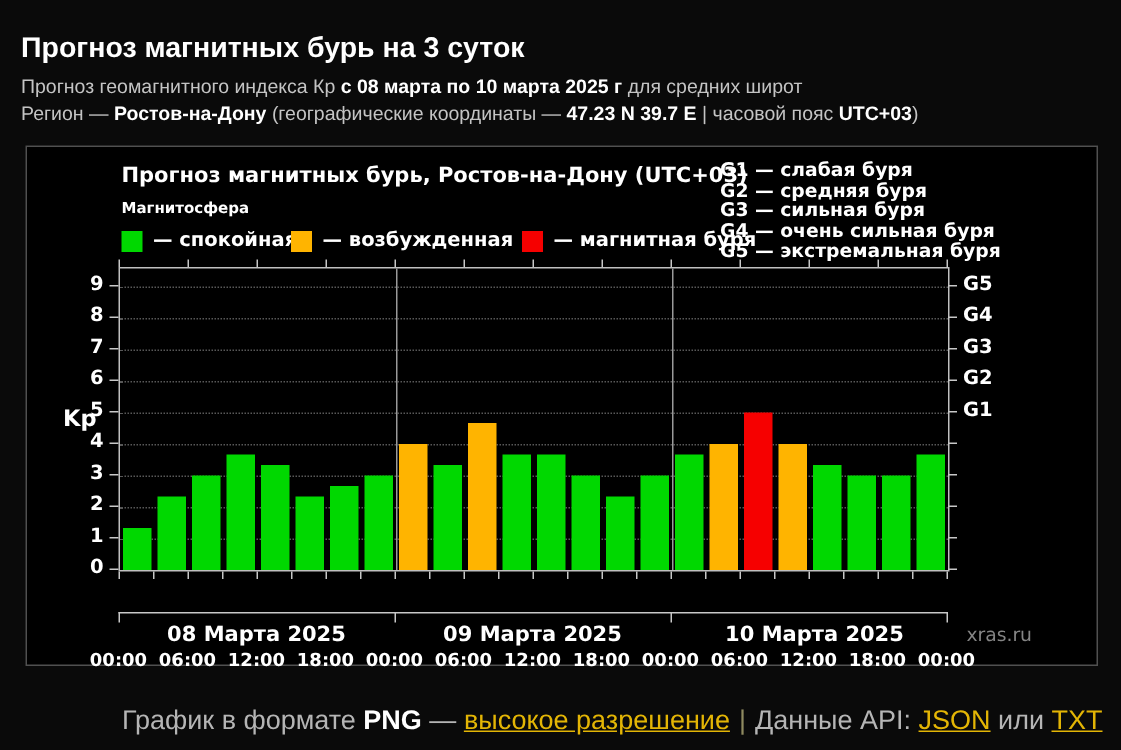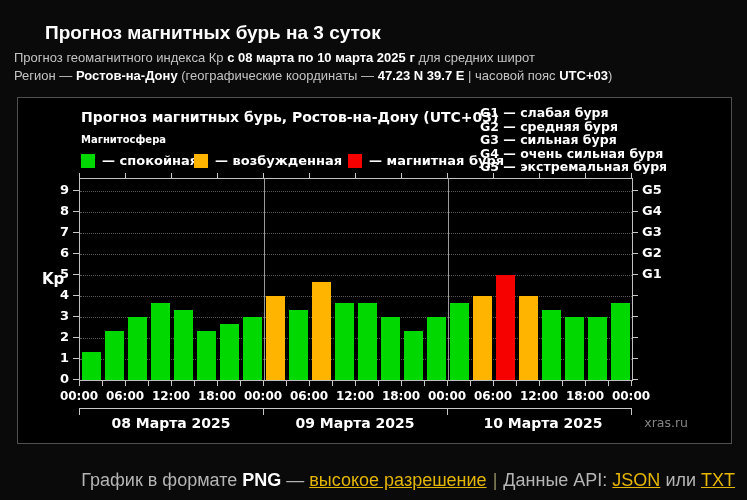--- a/index.html
+++ b/index.html
@@ -1,20 +1,20 @@
 <!DOCTYPE html>
 <html><head>
 <meta charset="utf-8">
 <style>
   html,body{margin:0;padding:0;background:#0a0a0a;}
   body{width:747px;height:500px;position:relative;overflow:hidden;
        font-family:"Liberation Sans", sans-serif;color:#fff;}
   .abs{position:absolute;}
   
-  #page-title{left:14px;top:22px;font-size:19px;font-weight:bold;color:#fff;margin-left:31px;}
+  #page-title{left:14px;top:22px;font-size:19px;font-weight:bold;color:#fff;}
   .subline{left:14px;font-size:13px;color:#c4c4c4;white-space:nowrap;}
   #subtitle1{top:50px;}
   #subtitle2{top:68px;}
   .subline b{color:#fff;}
   
   #panel{left:17px;top:97px;width:713px;height:345px;background:#000;
          border:1px solid #505050;font-family:"DejaVu Sans", sans-serif;}
   #chart-title{left:63px;top:11px;font-size:14px;font-weight:bold;}
   #legend-title{left:63px;top:36px;font-size:10px;font-weight:bold;}
   .legend-item{top:55px;display:flex;align-items:center;gap:7px;
@@ -23,21 +23,21 @@
   #g-legend{left:462px;top:8px;font-size:12.5px;font-weight:bold;line-height:13.5px;}
   
   #plot{left:61px;top:80px;width:552px;height:201px;border:1px solid #c0c0c0;
         background:#000;}
   .gridline{left:0;width:100%;height:0;border-top:1px dotted #585858;}
   .day-sep{top:0;width:1px;height:100%;background:#9a9a9a;}
   .bar{width:19px;}
   .tick{background:#c8c8c8;}
   .ylab{width:40px;text-align:right;font-size:13px;font-weight:bold;line-height:16px;}
   .glab{font-size:13px;font-weight:bold;line-height:16px;}
-  .tlab{width:44px;text-align:center;font-size:12px;font-weight:bold;}
+  .tlab{width:44px;text-align:center;font-size:12px;font-weight:bold;margin-top:44px;}
   .dlab{width:180px;text-align:center;font-size:14px;font-weight:bold;}
   #kp-label{left:24px;top:172px;font-size:15px;font-weight:bold;}
   #bracket-line{left:61px;top:310px;width:553px;height:1px;background:#c8c8c8;}
   .bracket-tick{top:310px;width:1px;height:7px;background:#c8c8c8;}
   #watermark{left:560px;top:317px;width:86px;text-align:right;color:#858585;
              font-size:12.5px;font-weight:normal;padding-left:24px;}
   
   #footer{right:12px;top:470px;font-size:18px;color:#b5b5b5;white-space:nowrap;margin-left:44px;}
   #footer .w{color:#fff;font-weight:bold;}
   #footer .sep{color:#8f8a60;padding:0 6px;}

